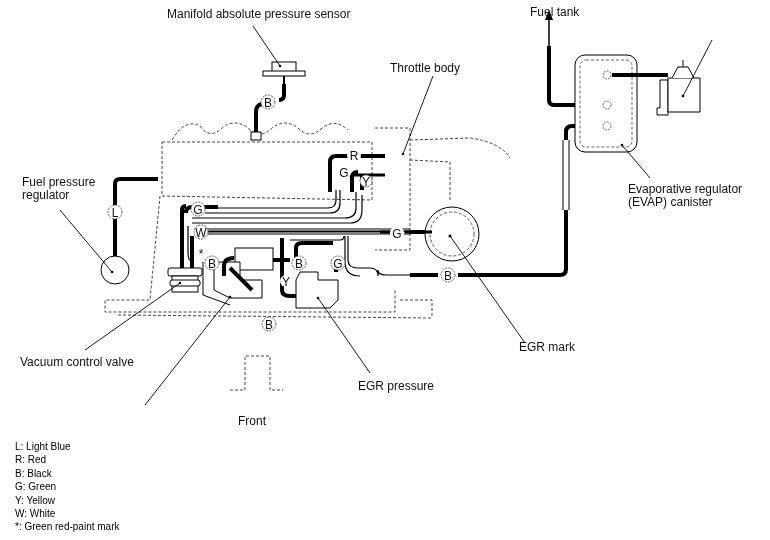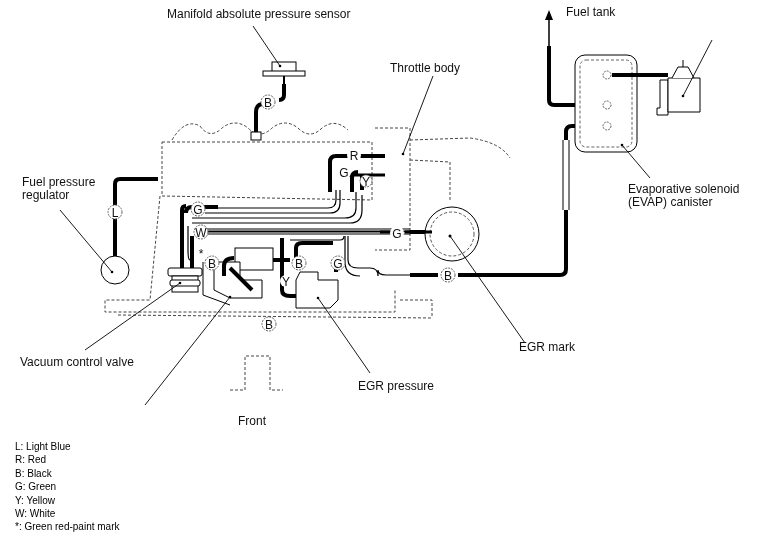--- a/index.html
+++ b/index.html
@@ -191,22 +191,22 @@
     <circle cx="683" cy="96" r="1.3" fill="#000"></circle>
     <circle cx="622" cy="145" r="1.3" fill="#000"></circle>
     <circle cx="112" cy="272" r="1.3" fill="#000"></circle>
     <circle cx="180" cy="283" r="1.3" fill="#000"></circle>
     <circle cx="230" cy="297" r="1.3" fill="#000"></circle>
     <circle cx="318" cy="298" r="1.3" fill="#000"></circle>
   </svg>
 
   <div class="lbl" style="left:135px; top:8px;margin-left:32px;">Manifold absolute pressure sensor</div>
   <div class="lbl" style="left:390px; top:62px;">Throttle body</div>
-  <div class="lbl" style="left:530px; top:6px;margin-left:36px;">Fuel tank</div>
-  <div class="lbl" style="left:628px; top:183px;">Evaporative solenoid
+  <div class="lbl" style="left:530px; top:6px;">Fuel tank</div>
+  <div class="lbl" style="left:628px; top:183px;">Evaporative regulator
 (EVAP) canister</div>
   <div class="lbl" style="left:22px; top:176px;">Fuel pressure
 regulator</div>
   <div class="lbl" style="left:20px; top:356px;">Vacuum control valve</div>
   <div class="lbl" style="left:519px; top:341px;">EGR mark</div>
   <div class="lbl" style="left:358px; top:380px;">EGR pressure</div>
   <div class="lbl" style="left:238px; top:415px;">Front</div>
 
   <div class="legend">
     <div>L: Light Blue</div>

